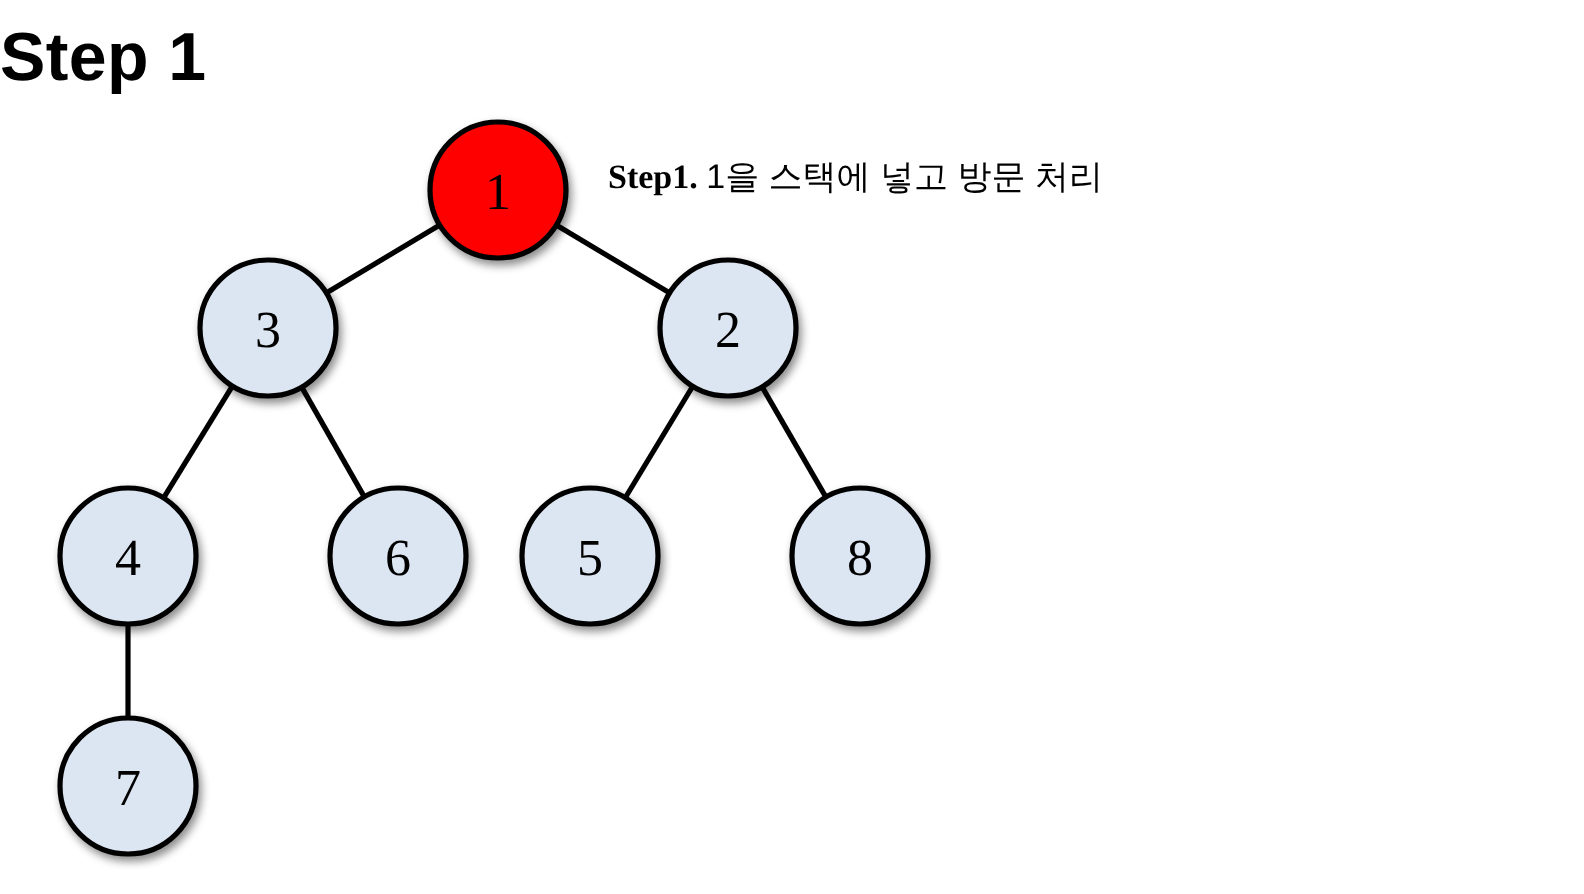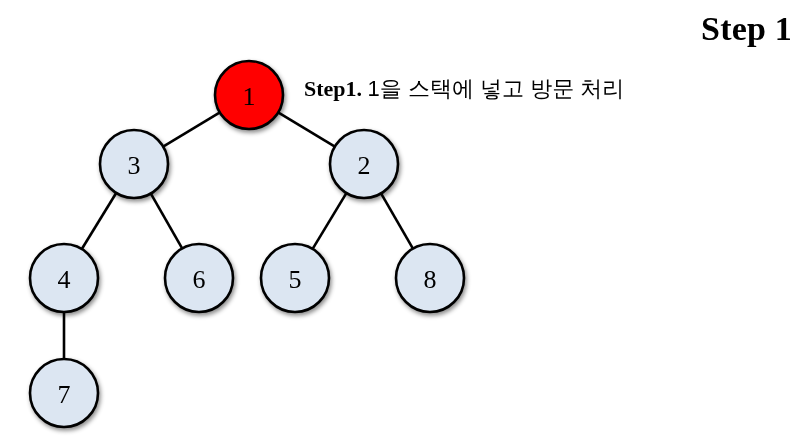--- a/index.html
+++ b/index.html
@@ -14,33 +14,33 @@
     height: 447px;
     background: #ffffff;
     overflow: hidden;
     font-family: "Liberation Serif", "DejaVu Serif", serif;
   }
   #page-title {
     position: absolute;
     left: 0;
     top: 8px;
     width: 792px;
-    text-align: right;
-    font-family: Liberation Serif, serif;
+    text-align: left;
+    font-family: Liberation Sans, sans-serif;
     font-weight: bold;
     font-size: 34px;
     color: #000000;
     letter-spacing: 0.2px;
     line-height: 42px;
   }
   #annotation {
     position: absolute;
     left: 304px;
     top: 79px;
-    font-size: 22px;
+    font-size: 17px;
     color: #000000;
     white-space: nowrap;
     line-height: 20px;
   }
   #annotation .lead {
     font-family: "Liberation Serif", "DejaVu Serif", serif;
     font-weight: bold;
   }
   #annotation .ko {
     font-family: "Liberation Sans", "DejaVu Sans", sans-serif;

